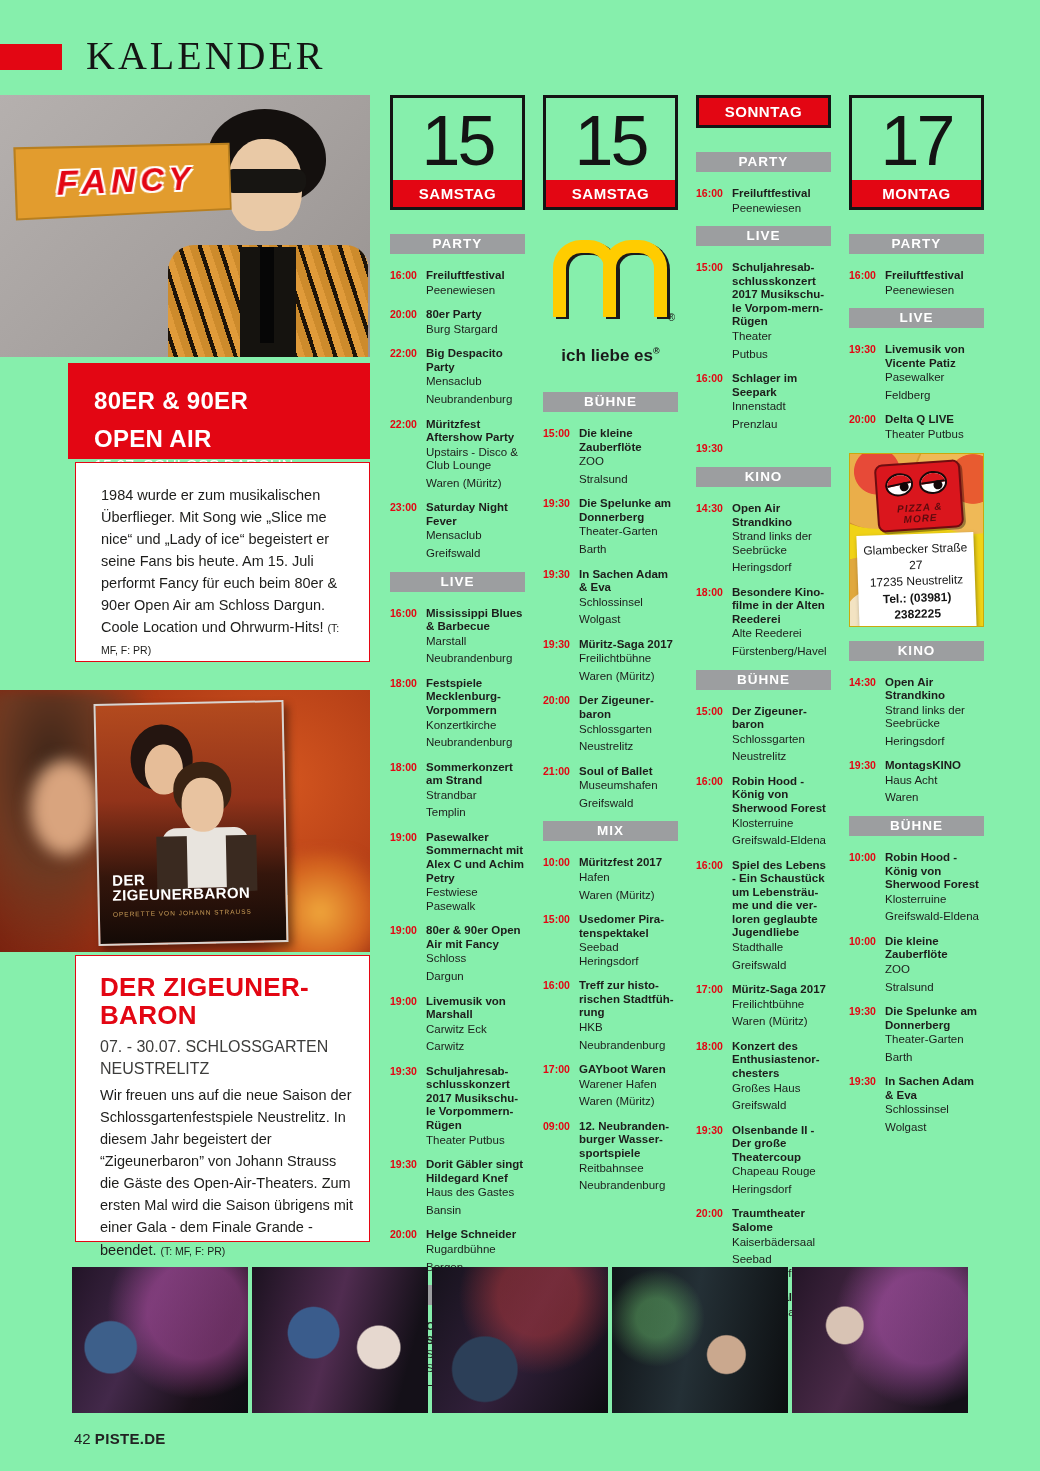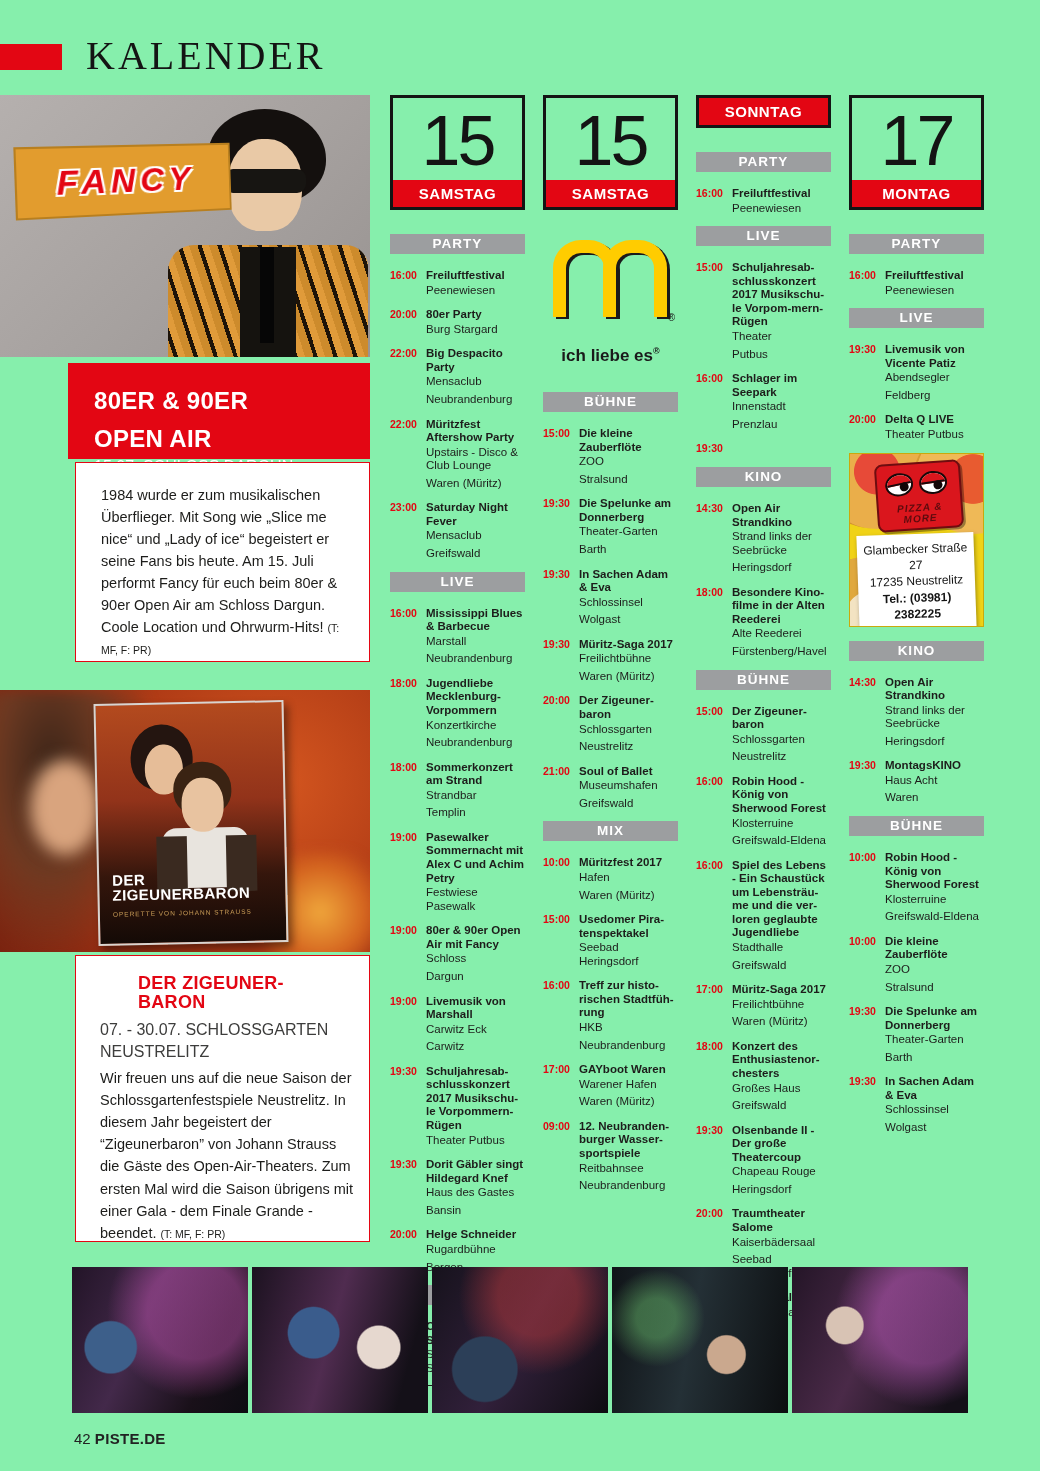--- a/index.html
+++ b/index.html
@@ -59,21 +59,21 @@
   .zb-m-shirt{position:absolute;left:64px;top:124px;width:86px;height:60px;background:#e8e4de;border-radius:14px 14px 0 0;}
   .zb-m-vest{position:absolute;left:58px;top:132px;width:100px;height:56px;
         background:linear-gradient(90deg,#3a2a20 0 30%,rgba(58,42,32,0) 31% 69%,#3a2a20 70%);}
   .zb-title{position:absolute;left:13px;bottom:40px;color:#fff;font-weight:bold;line-height:1.05;
         font-size:15px;letter-spacing:0.4px;}
   .zb-sub{position:absolute;left:13px;bottom:26px;color:#c79b56;font-size:6.5px;letter-spacing:1px;
         text-transform:uppercase;font-variant:small-caps;}
 
   
   .feat2-box{left:75px;top:955px;width:295px;height:287px;padding:18px 14px 0 24px;}
-  .feat2-title{color:#e30613;font-size:18px;font-weight:bold;line-height:1.06;letter-spacing:0.3px;margin-left:38px;}
+  .feat2-title{color:#e30613;font-size:26px;font-weight:bold;line-height:1.06;letter-spacing:0.3px;}
   .feat2-sub{font-size:16px;color:#3d3d3c;margin-top:7px;line-height:1.35;}
   .feat2-box .body-text{margin-top:5px;}
 
   
   .cols{position:absolute;left:390px;top:95px;width:594px;display:flex;justify-content:space-between;}
   .day-col{width:135px;}
   .day-head{border:3px solid #141414;margin-bottom:24px;}
   .day-num{font-size:70px;font-weight:normal;letter-spacing:-3px;color:#141414;text-align:center;
         height:82px;line-height:86px;}
   .day-name{background:#e30613;color:#fff;font-weight:bold;font-size:15px;height:27px;line-height:27px;
@@ -259,21 +259,21 @@
           <div class="ev-time">16:00</div>
           <div class="ev-detail">
             <div class="ev-title">Mississippi Blues &amp; Barbecue</div>
             <div class="ev-venue">Marstall</div>
             <div class="ev-city">Neubrandenburg</div>
           </div>
         </div>
         <div class="event">
           <div class="ev-time">18:00</div>
           <div class="ev-detail">
-            <div class="ev-title">Jugendliebe Mecklenburg-Vorpommern</div>
+            <div class="ev-title">Festspiele Mecklenburg-Vorpommern</div>
             <div class="ev-venue">Konzertkirche</div>
             <div class="ev-city">Neubrandenburg</div>
           </div>
         </div>
         <div class="event">
           <div class="ev-time">18:00</div>
           <div class="ev-detail">
             <div class="ev-title">Sommerkonzert am Strand</div>
             <div class="ev-venue">Strandbar</div>
             <div class="ev-city">Templin</div>
@@ -561,21 +561,21 @@
           <div class="ev-detail">
             <div class="ev-title">Freiluftfestival</div>
             <div class="ev-venue">Peenewiesen</div>
           </div>
         </div>
         <div class="sec-bar">LIVE</div>
         <div class="event">
           <div class="ev-time">19:30</div>
           <div class="ev-detail">
             <div class="ev-title">Livemusik von Vicente Patiz</div>
-            <div class="ev-venue">Abendsegler</div>
+            <div class="ev-venue">Pasewalker</div>
             <div class="ev-city">Feldberg</div>
           </div>
         </div>
         <div class="event">
           <div class="ev-time">20:00</div>
           <div class="ev-detail">
             <div class="ev-title">Delta Q LIVE</div>
             <div class="ev-venue">Theater Putbus</div>
           </div>
         </div>

